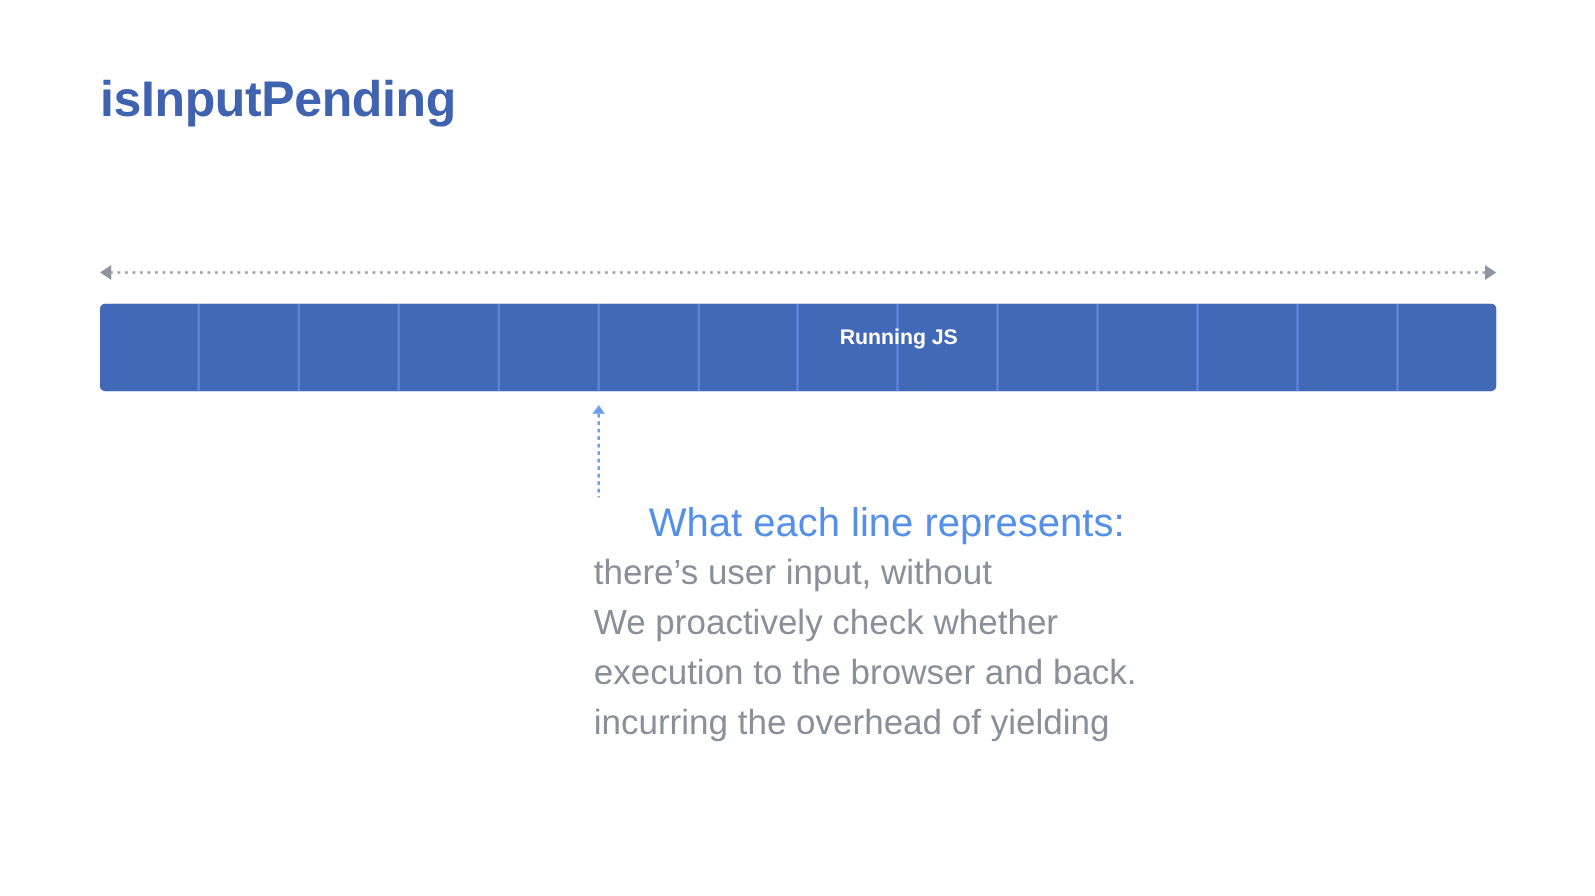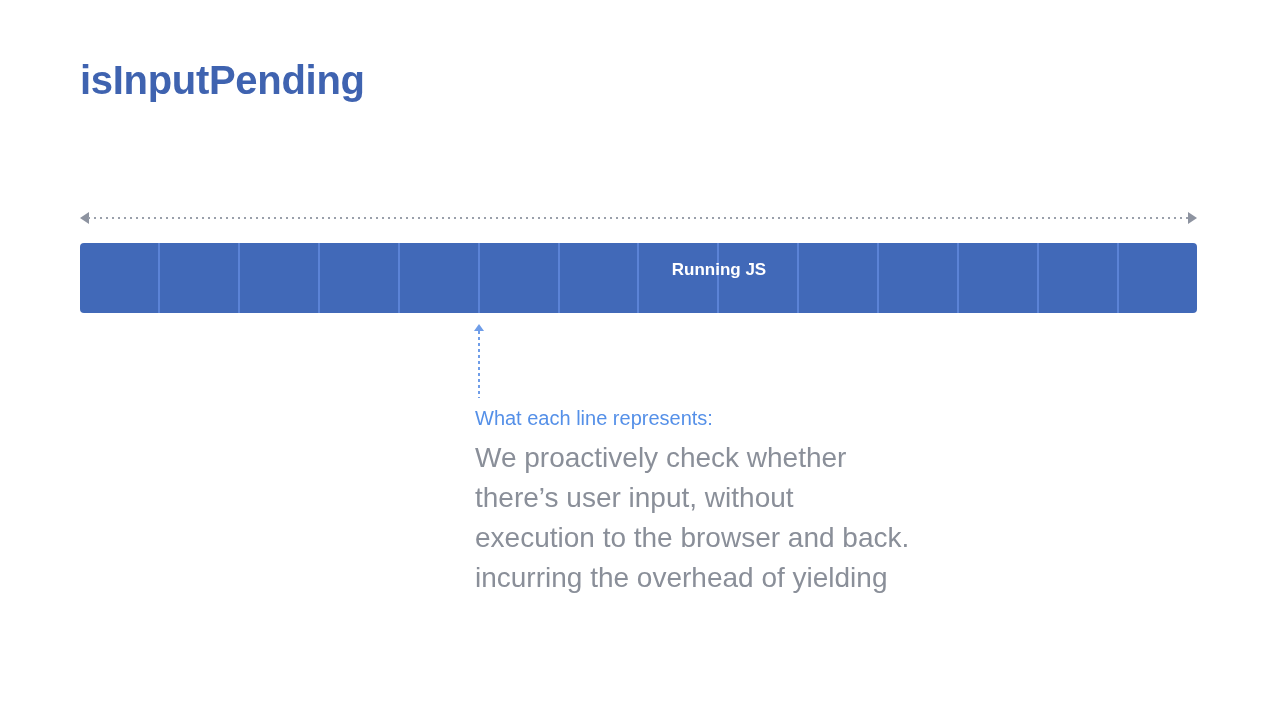--- a/index.html
+++ b/index.html
@@ -154,24 +154,25 @@
   }
 
   
   .caption-block {
     position: absolute;
     left: 475px;
     top: 398px;
     width: 520px;
   }
   .caption-heading {
-    font-size: 20px;
+    font-size: 32px;
     color: #5590e8;
     line-height: 40px;
     white-space: nowrap;
+    margin-left: 44px;
   }
   .caption-body {
     font-size: 28px;
     color: #8a8f99;
     line-height: 40px;
   }
   .caption-body .cl {
     display: block;
     white-space: nowrap;
   }
@@ -211,20 +212,20 @@
   </div>
 
   <div class="pointer">
     <div class="pointer-head"></div>
     <div class="pointer-stem"></div>
   </div>
 
   <div class="caption-block">
     <div class="caption-heading">What each line represents:</div>
     <div class="caption-body">
+      <span class="cl">there’s user input, without</span>
       <span class="cl">We proactively check whether</span>
-      <span class="cl">there’s user input, without</span>
       <span class="cl">execution to the browser and back.</span>
       <span class="cl">incurring the overhead of yielding</span>
     </div>
   </div>
 
 </div>
 
 </body></html>

